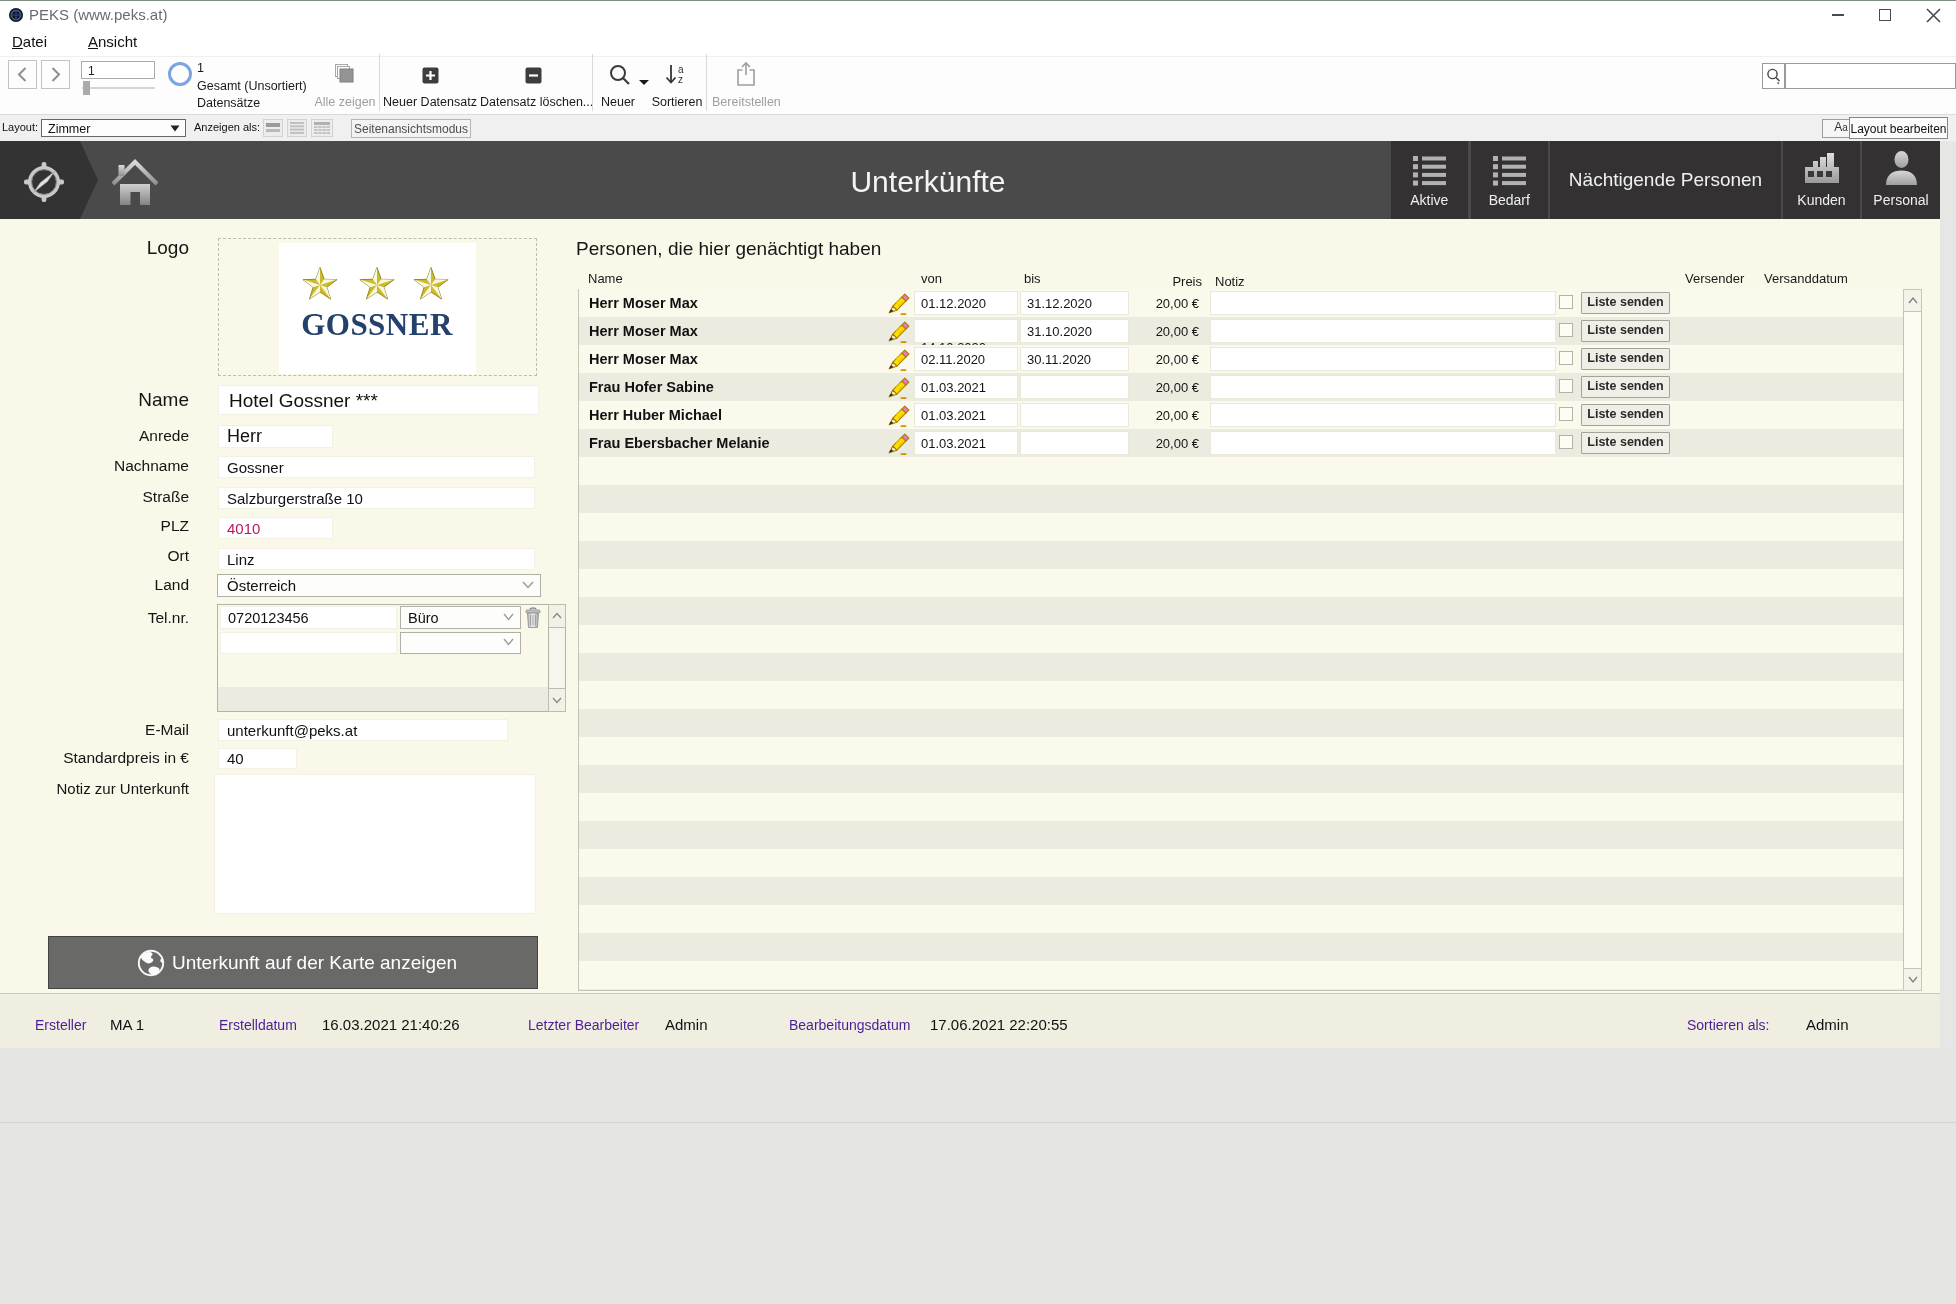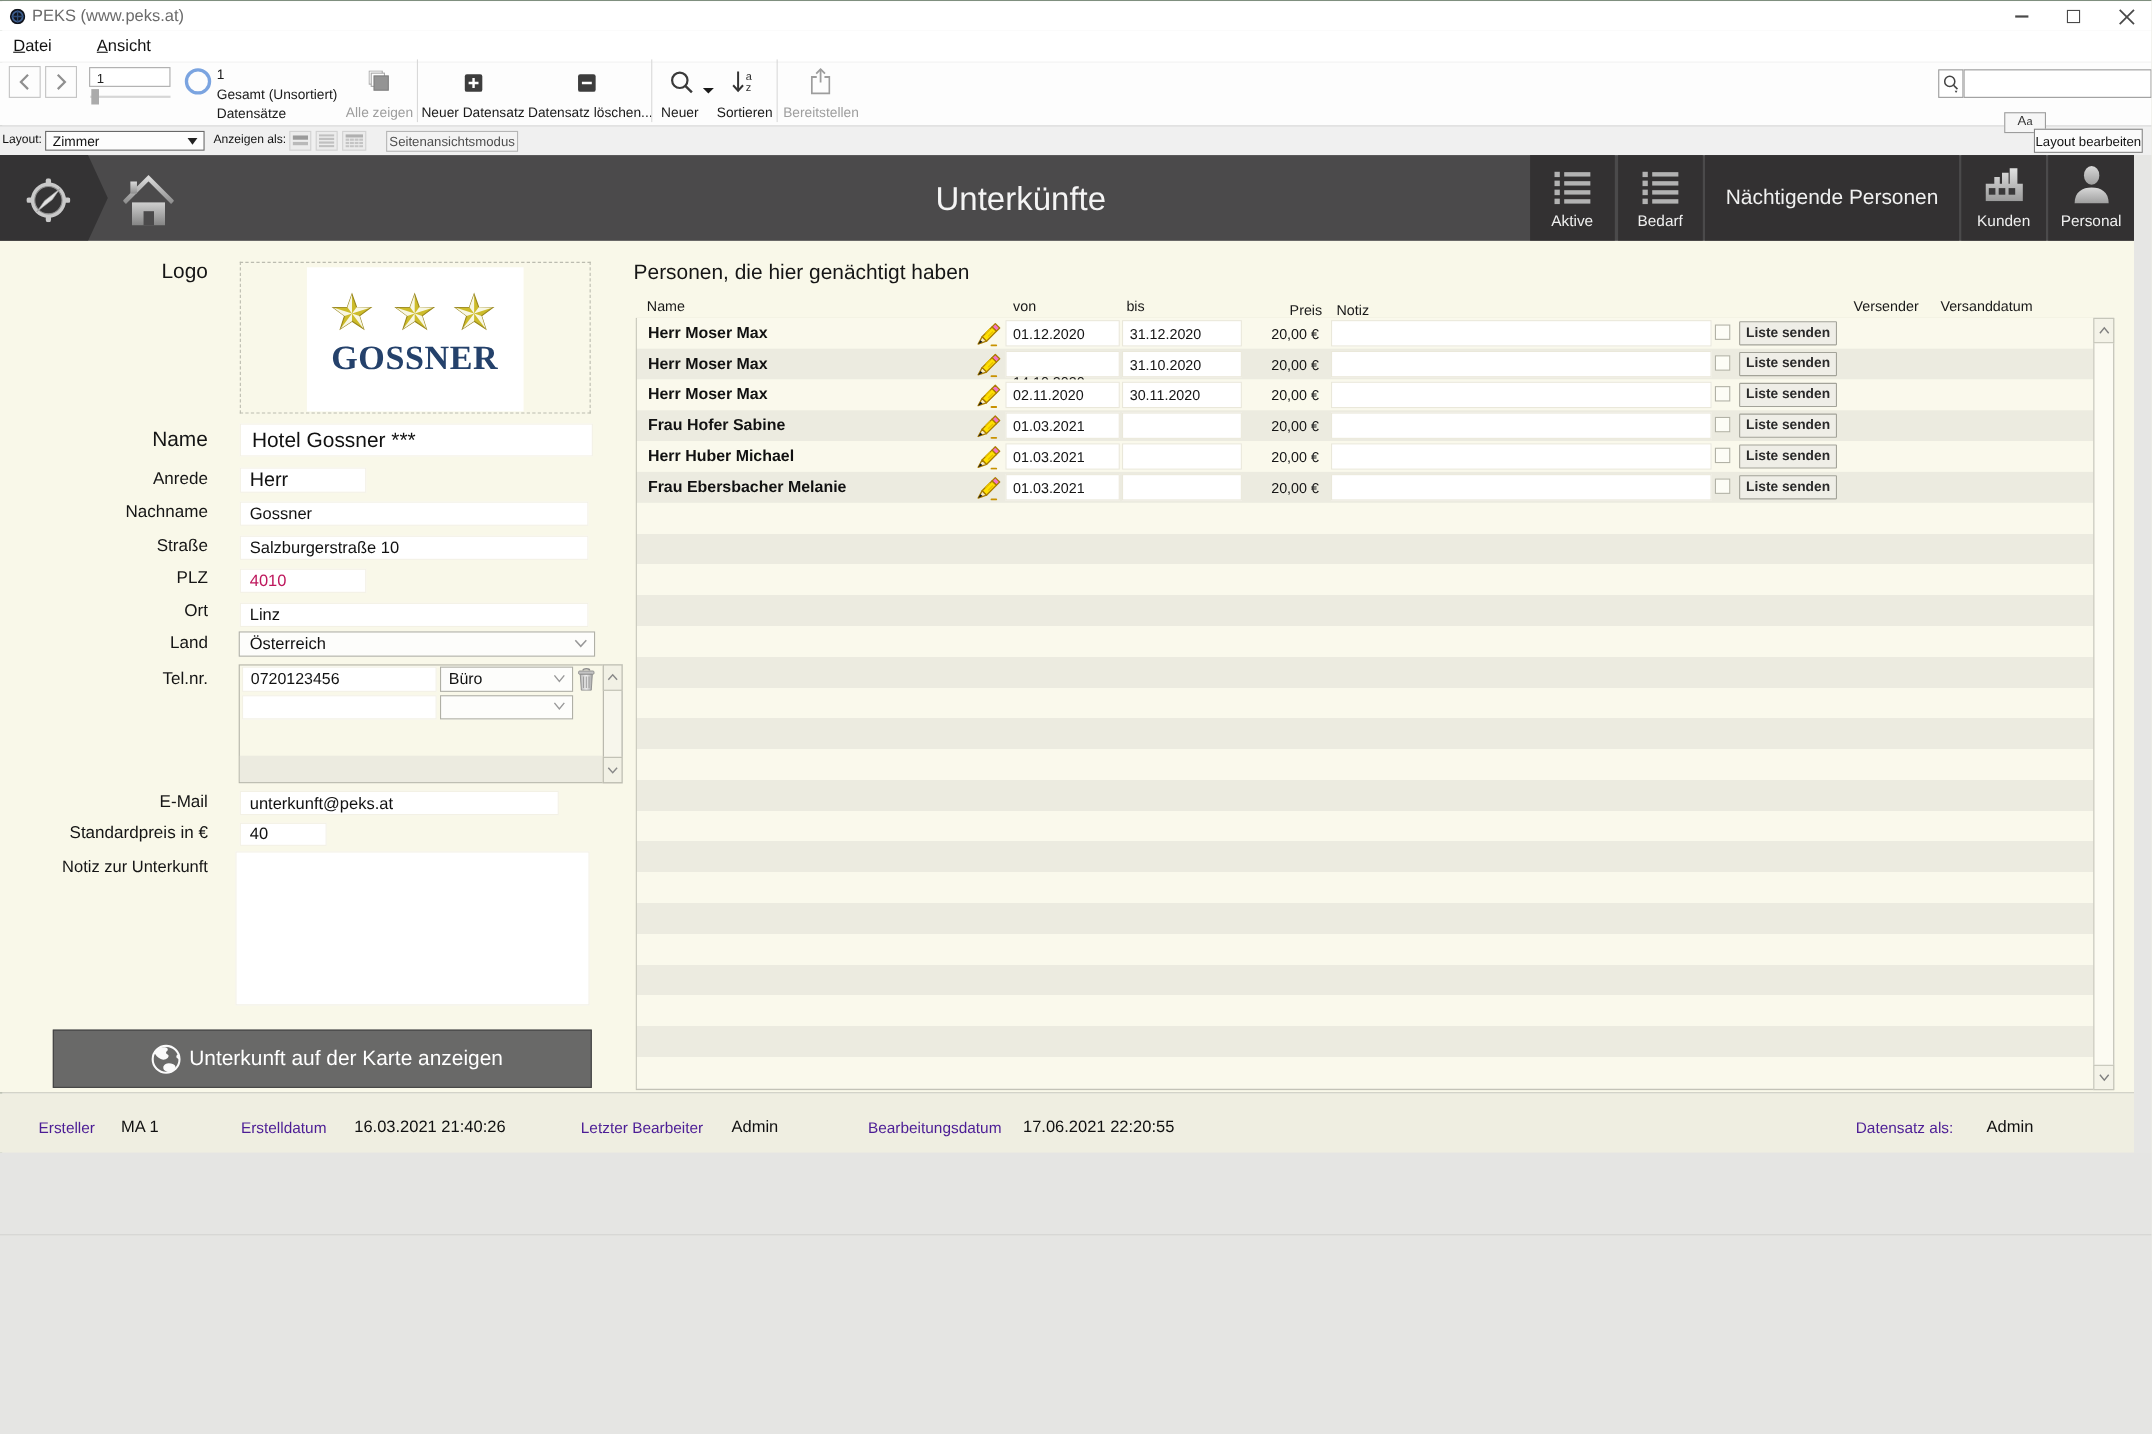--- a/index.html
+++ b/index.html
@@ -134,21 +134,21 @@
       <rect x="4.2" y="7" width="3.5" height="2"></rect>
       <rect x="8.4" y="7" width="3.5" height="2"></rect>
       <rect x="12.6" y="7" width="3.4" height="2"></rect>
       <rect x="0" y="10" width="3.5" height="2"></rect>
       <rect x="4.2" y="10" width="3.5" height="2"></rect>
       <rect x="8.4" y="10" width="3.5" height="2"></rect>
       <rect x="12.6" y="10" width="3.4" height="2"></rect>
     </g>
   </svg>
 <div class="abs" style="left:351px;top:119px;width:120px;height:19px;background:#f3f3f3;border:1px solid #b5b5b5;font-size:12px;color:#4e4e4e;text-align:center;padding-top:2px;white-space:nowrap;">Seitenansichtsmodus</div>
-<div class="abs" style="left:1822px;top:102px;width:38px;height:19px;background:#f6f6f6;border:1px solid #9d9d9d;font-size:12px;color:#333;text-align:center;">A<span style="font-size:10px;">a</span></div>
+<div class="abs" style="left:1822px;top:119px;width:38px;height:19px;background:#f6f6f6;border:1px solid #9d9d9d;font-size:12px;color:#333;text-align:center;">A<span style="font-size:10px;">a</span></div>
 <div class="abs" style="left:1849px;top:117px;width:99px;height:22px;background:#fbfbfb;border:1px solid #868686;font-size:12px;color:#111;text-align:center;padding-top:4px;white-space:nowrap;">Layout bearbeiten</div>
 
 <div class="abs" style="left:0;top:141px;width:1940px;height:78px;background:#4b4a4b;"></div>
 <div class="abs" style="left:1940px;top:141px;width:16px;height:1163px;background:#e6e6e4;"></div>
 <svg class="abs" style="left:0;top:141px" width="100" height="78" viewBox="0 0 100 78">
     <polygon points="0,0 80,0 98,39 80,78 0,78" fill="#343334"></polygon>
   </svg>
 <svg class="abs" style="left:24px;top:162px" width="40" height="40" viewBox="0 0 40 40">
 <g fill="#c9c9c9">
       <rect x="17.6" y="0" width="4.8" height="7" rx="2"></rect>
@@ -491,19 +491,19 @@
 <div class="abs" style="left:1903px;top:968px;width:19px;height:23px;background:#f4f3e8;border:1px solid #c6c6ba;"></div>
 <svg class="abs" style="left:1908px;top:976px" width="10" height="8" viewBox="0 0 10 8">
     <path d="M1 1 L5 6 L9 1" fill="none" stroke="#808080" stroke-width="1.3"></path>
   </svg>
 <div class="abs" style="left:0;top:993px;width:1940px;height:1px;background:#c9c9bd;"></div>
 <div class="abs" style="left:0;top:994px;width:1940px;height:54px;background:#efeee1;"></div>
 <div class="ftlbl" style="left:35px;">Ersteller</div>
 <div class="ftlbl" style="left:219px;">Erstelldatum</div>
 <div class="ftlbl" style="left:528px;">Letzter Bearbeiter</div>
 <div class="ftlbl" style="left:789px;">Bearbeitungsdatum</div>
-<div class="ftlbl" style="left:1687px;">Datensatz als:</div>
+<div class="ftlbl" style="left:1687px;">Sortieren als:</div>
 <div class="ftval" style="left:110px;">MA 1</div>
 <div class="ftval" style="left:322px;">16.03.2021 21:40:26</div>
 <div class="ftval" style="left:665px;">Admin</div>
 <div class="ftval" style="left:930px;">17.06.2021 22:20:55</div>
 <div class="ftval" style="left:1806px;">Admin</div>
 <div class="abs" style="left:0;top:1048px;width:1956px;height:256px;background:#e5e5e3;"></div>
 <div class="abs" style="left:0;top:1122px;width:1956px;height:1px;background:#d4d4d2;"></div>
 </body></html>

